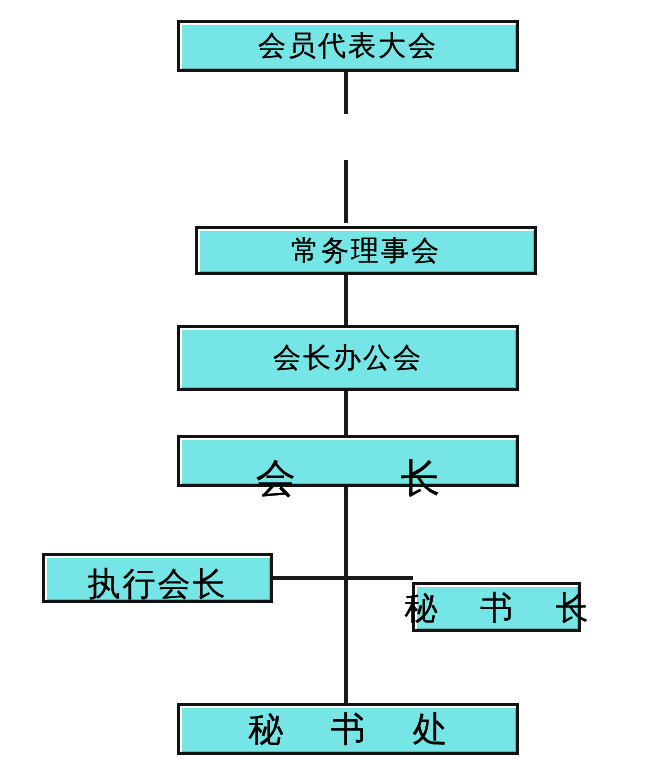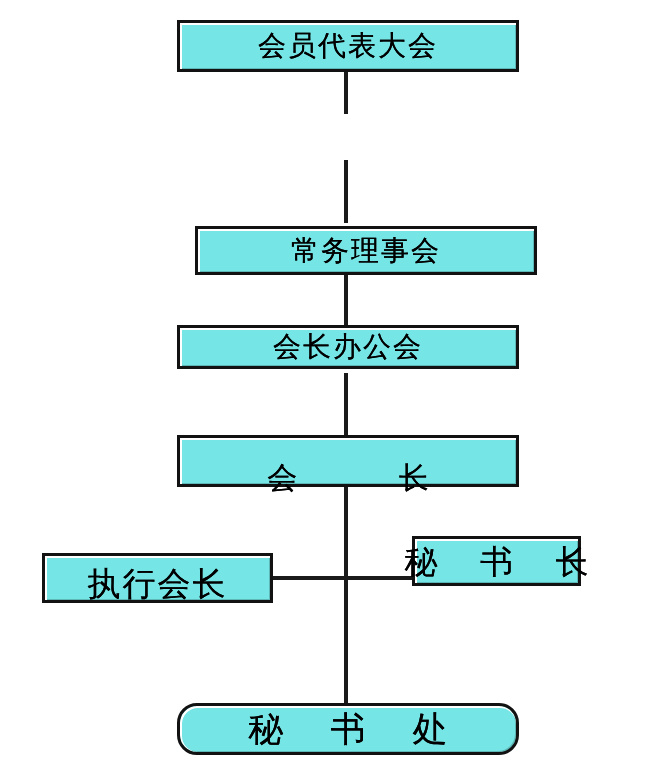--- a/index.html
+++ b/index.html
@@ -47,21 +47,21 @@
     color: #000000;
     white-space: nowrap;
     line-height: 1;
     font-weight: 400;
     text-shadow: 0 0 0 #000;
   }
 
   
   .t-large   { font-size: 28px; letter-spacing: 2px; }
   .t-spaced  { font-size: 35px; letter-spacing: 18px; text-indent: 18px; }
-  .t-wide    { font-size: 30px; letter-spacing: 46px; text-indent: 46px; margin-top: 33px; }
+  .t-wide    { font-size: 40px; letter-spacing: 46px; text-indent: 46px; margin-top: 33px; }
   .t-med     { font-size: 33px; letter-spacing: 2px; }
   .t-medsp   { font-size: 33px; letter-spacing: 16px; text-indent: 16px; }
 </style>
 </head>
 <body>
 
 <div id="chart-canvas">
 
   <div class="connector-v" style="left:344px; top:70px; height:44px;"></div>
   <div class="connector-v" style="left:344px; top:160px; height:63px;"></div>
@@ -72,33 +72,33 @@
 
   <div class="org-box" style="left:177px; top:20px; width:342px; height:52px;">
     <span class="label t-large">会员代表大会</span>
   </div>
 
 
   <div class="org-box" style="left:177px; top:226px; width:342px; height:49px;margin-left:18px;">
     <span class="label t-large">常务理事会</span>
   </div>
 
-  <div class="org-box" style="left:177px; top:325px; width:342px; height:44px;">
+  <div class="org-box" style="left:177px; top:325px; width:342px; height:66px;">
     <span class="label t-large">会长办公会</span>
   </div>
 
   <div class="org-box" style="left:177px; top:435px; width:342px; height:52px;">
     <span class="label t-wide">会   长</span>
   </div>
 
   <div class="org-box" style="left:42px; top:553px; width:231px; height:50px;align-items:flex-end;">
     <span class="label t-med">执行会长</span>
   </div>
 
-  <div class="org-box" style="left:412px; top:536px; width:169px; height:50px;">
+  <div class="org-box" style="left:412px; top:582px; width:169px; height:50px;">
     <span class="label t-medsp">秘 书 长</span>
   </div>
 
-  <div class="org-box" style="left:177px; top:703px; width:342px; height:52px;border-radius:20px;">
+  <div class="org-box" style="left:177px; top:703px; width:342px; height:52px;">
     <span class="label t-spaced">秘 书 处</span>
   </div>
 
 </div>
 
 </body></html>

